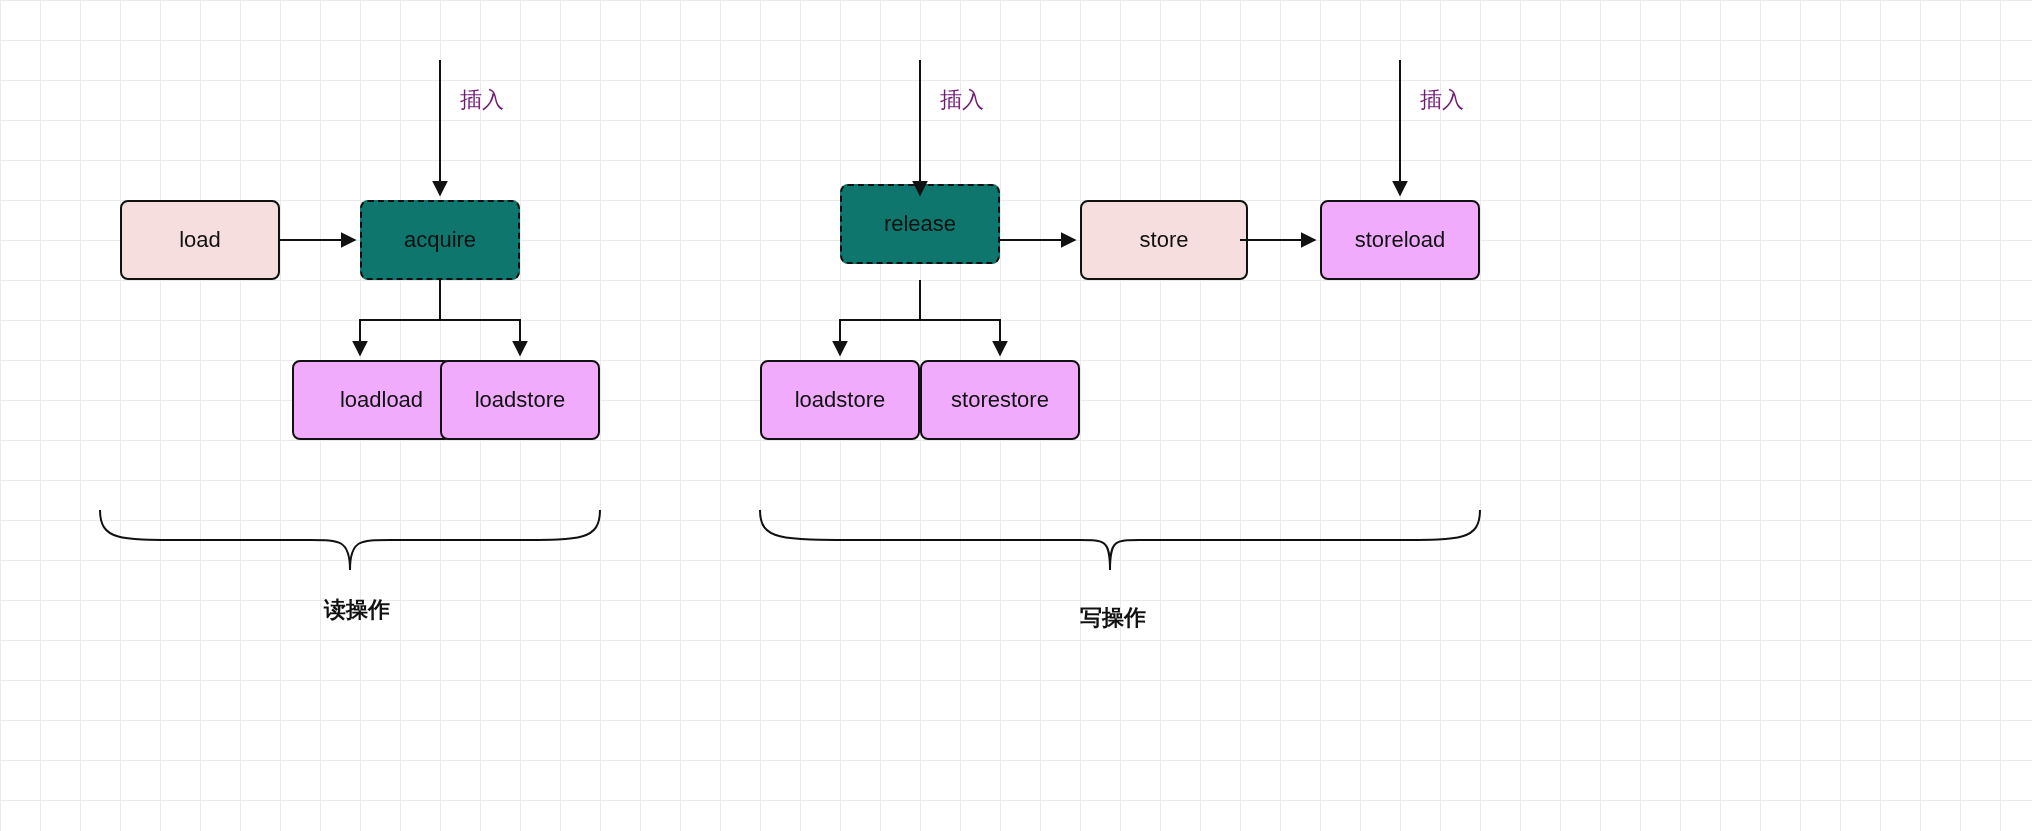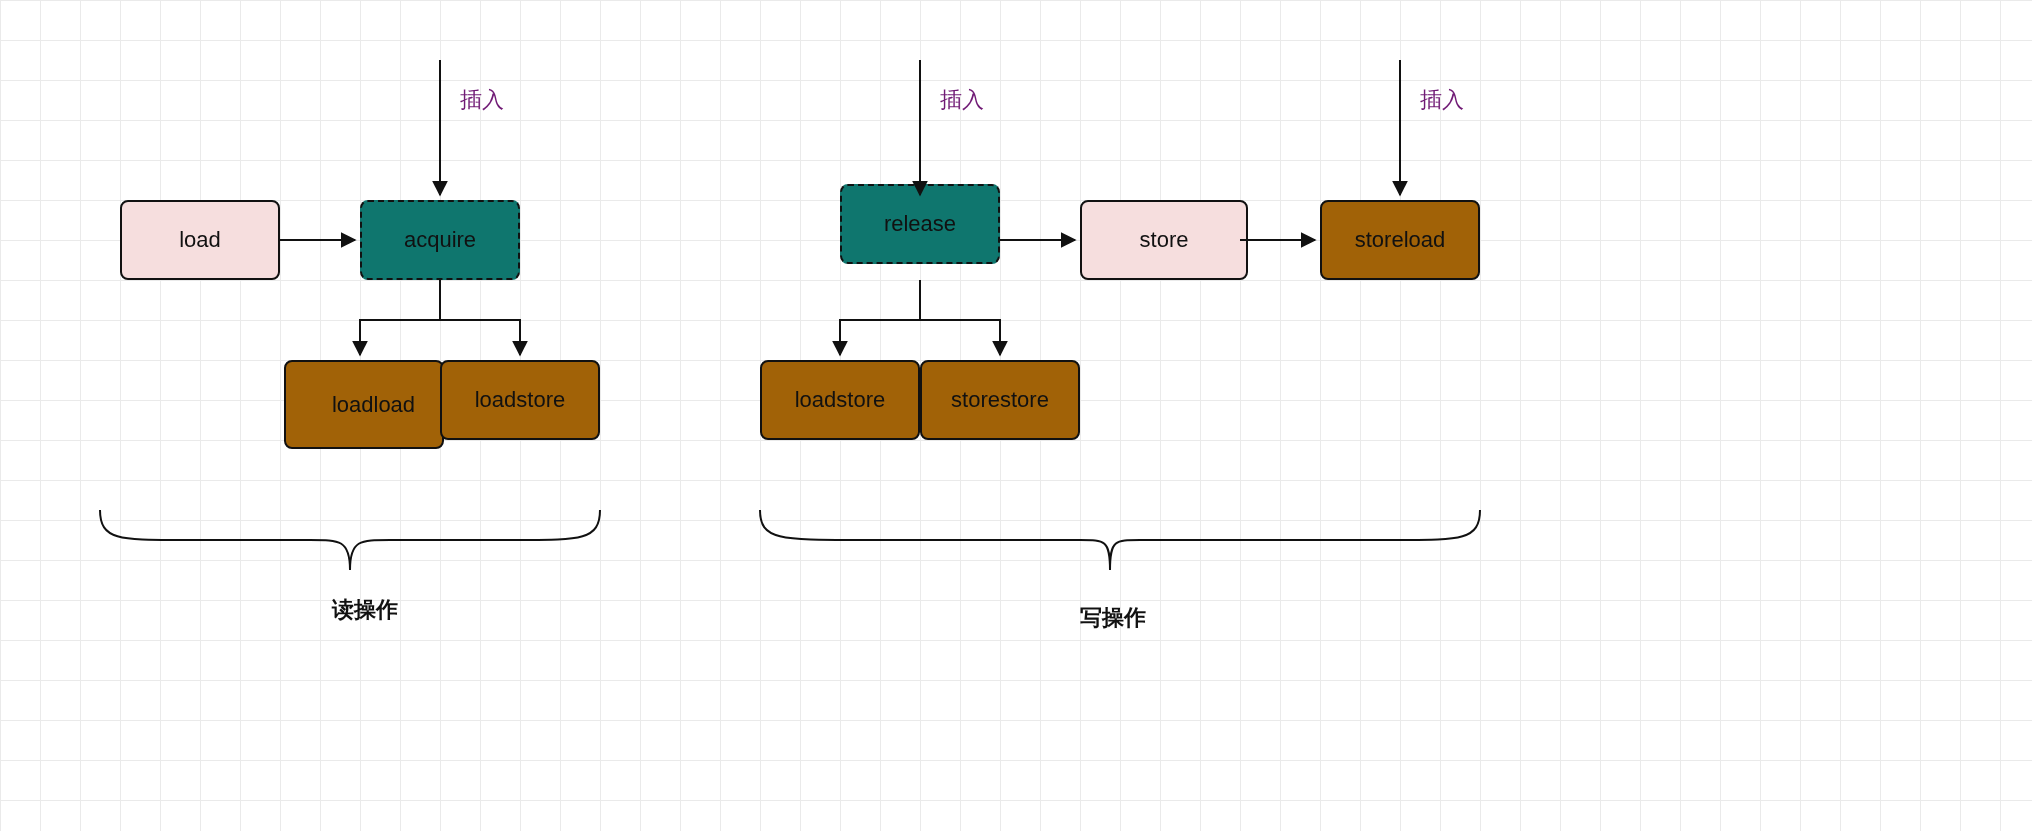--- a/index.html
+++ b/index.html
@@ -24,21 +24,21 @@
     justify-content: center;
     font-size: 22px;
     color: #111;
     box-sizing: border-box;
   }
   .pink {
     background: #f6dede;
     border: 2px solid #111;
   }
   .gray {
-    background: #a16207;
+    background: #f0abfc;
     border: 2px solid #111;
   }
   .dashed {
     background: #0f766e;
     border: 2px dashed #111;
   }
   .label-insert {
     position: absolute;
     font-size: 22px;
     color: #701a75;
@@ -60,28 +60,28 @@
 </style>
 </head>
 <body>
 
 <div class="box pink" style="left:120px;  top:200px; width:160px; height:80px;">
   <span>load</span>
 </div>
 <div class="box dashed" style="left:360px;  top:200px; width:160px; height:80px;">
   <span>acquire</span>
 </div>
-<div class="box gray" style="left:284px;  top:360px; width:160px; height:89px;padding-left:19px;">
+<div class="box gray" style="left:292px;  top:360px; width:160px; height:80px;padding-left:19px;">
   <span>loadload</span>
 </div>
 <div class="box gray" style="left:440px; top:360px; width:160px; height:80px;">
   <span>loadstore</span>
 </div>
 <div class="label-insert" style="left:460px; top:85px;">插入</div>
-<div class="caption" style="left:332px; top:595px;">读操作</div>
+<div class="caption" style="left:324px; top:595px;">读操作</div>
 
 <div class="box dashed" style="left:840px;  top:184px; width:160px; height:80px;">
   <span>release</span>
 </div>
 <div class="box pink" style="left:1080px; top:200px; width:168px; height:80px;">
   <span>store</span>
 </div>
 <div class="box gray" style="left:1320px; top:200px; width:160px; height:80px;">
   <span>storeload</span>
 </div>

